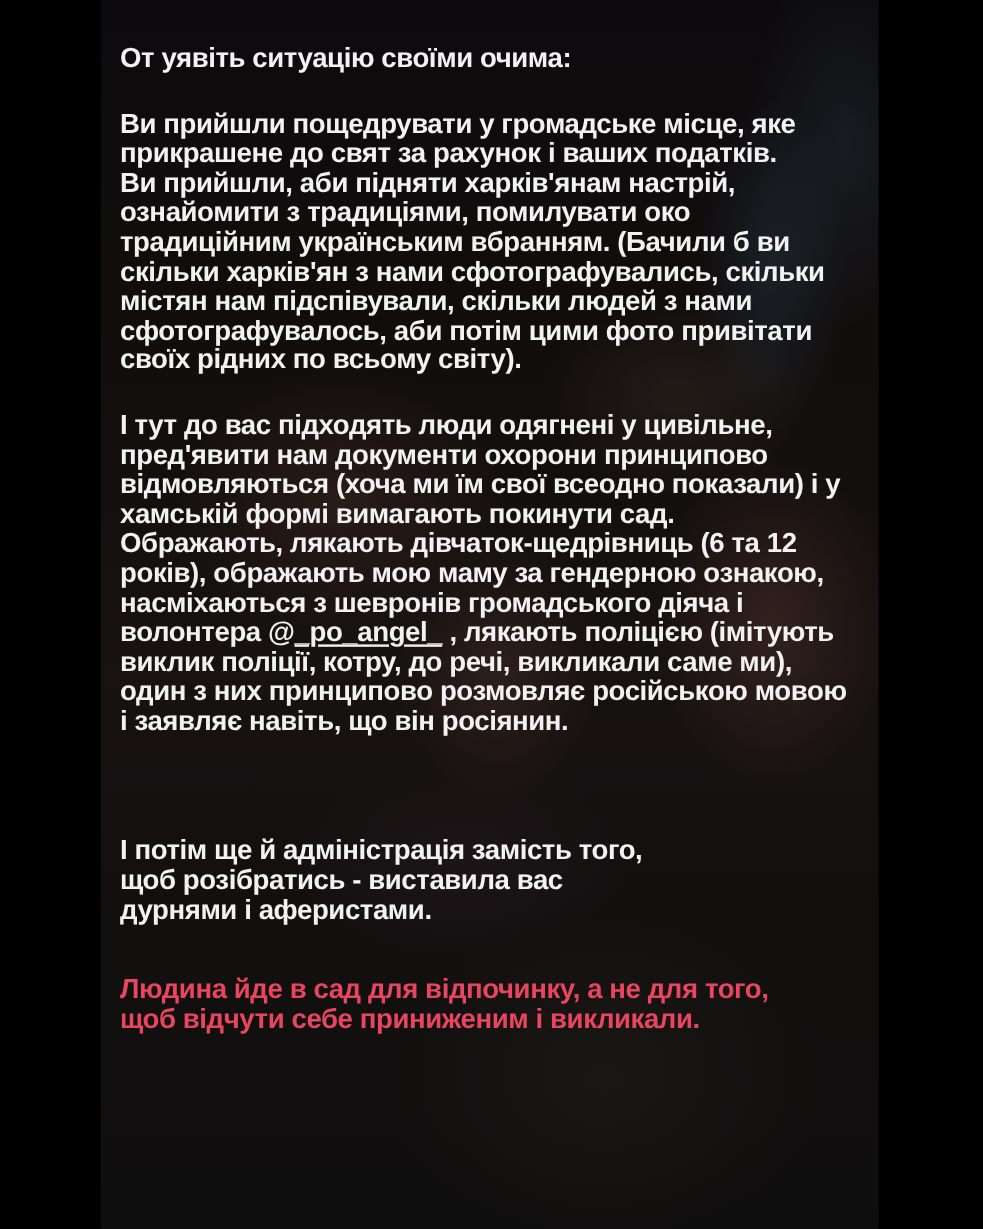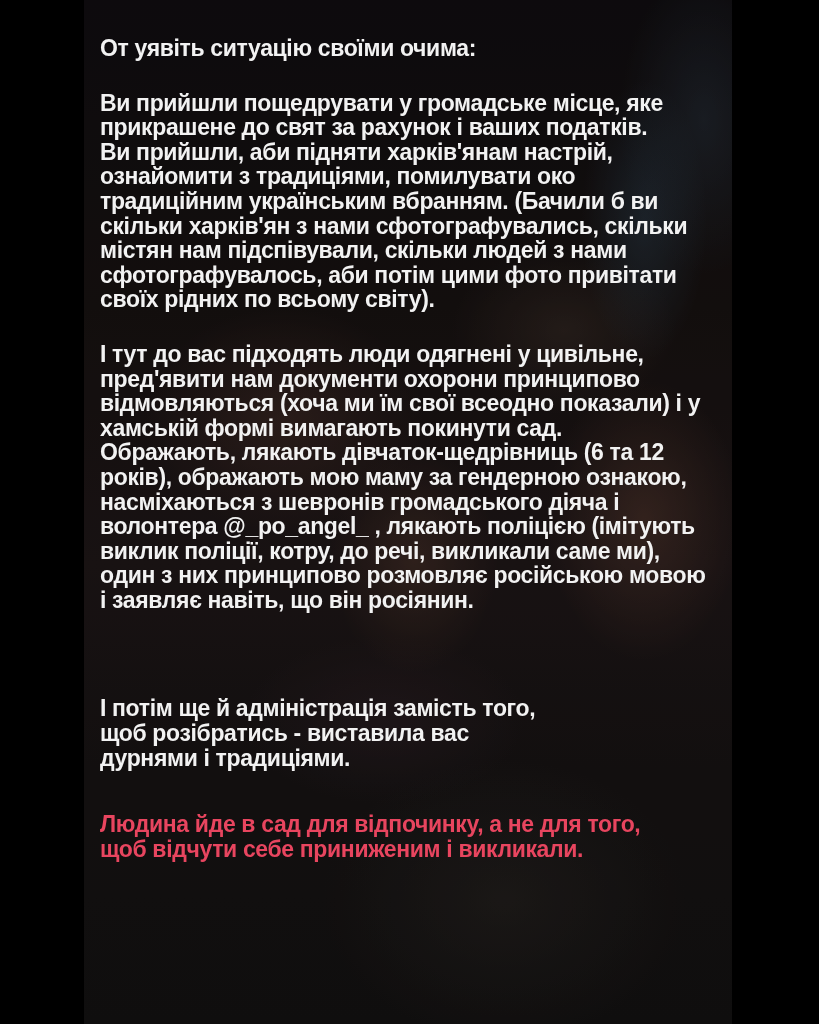--- a/index.html
+++ b/index.html
@@ -53,20 +53,21 @@
       color: #f2f2f2;
       letter-spacing: -0.35px;
       white-space: pre-line;
     }
     .para.red {
       color: #e8455f;
     }
     .gap-1 { height: 30px; }
     .gap-2 { height: 42px; }
     .mention {
+      text-decoration: underline;
       text-underline-offset: 3px;
       color: #f2f2f2;
       cursor: pointer;
     }
     .mention-icon {
       display: inline-block;
       font-weight: bold;
     }
   </style>
 </head>
@@ -99,18 +100,18 @@
 волонтера </span><a class="mention"><span class="mention-icon">@</span><span>_po_angel_</span></a><span> , лякають поліцією (імітують
 виклик поліції, котру, до речі, викликали саме ми),
 один з них принципово розмовляє російською мовою
 і заявляє навіть, що він росіянин.</span></p>
   <div class="gap-2"></div>
 
   <div class="gap-2"></div>
 
   <p class="para">І потім ще й адміністрація замість того,
 щоб розібратись -  виставила вас
-дурнями і традиціями.</p>
+дурнями і аферистами.</p>
   <div class="gap-2"></div>
 
   <p class="para red">Людина йде в сад для відпочинку, а не для того,
 щоб відчути себе приниженим і викликали.</p>
 </div>
 
 </body></html>

